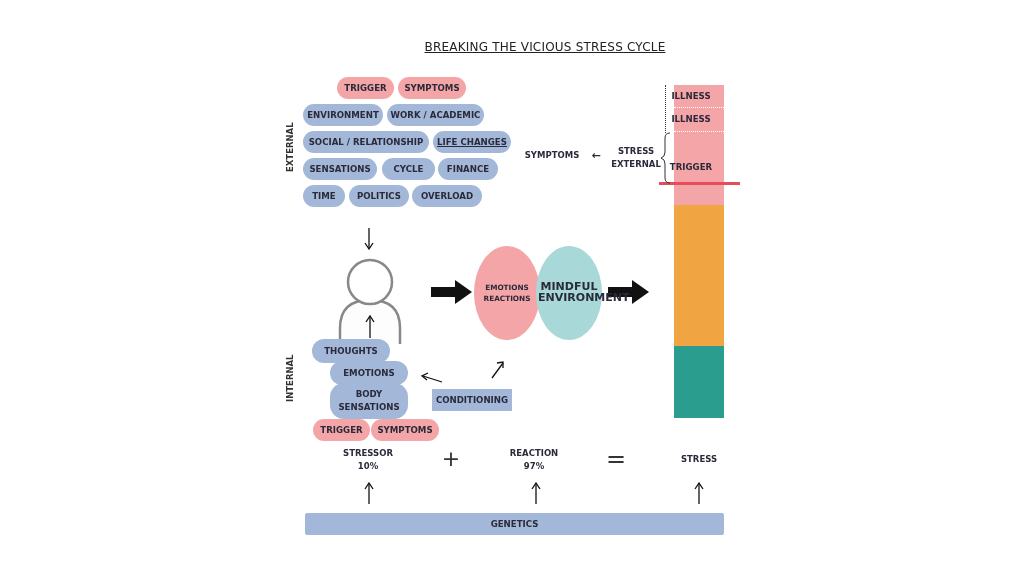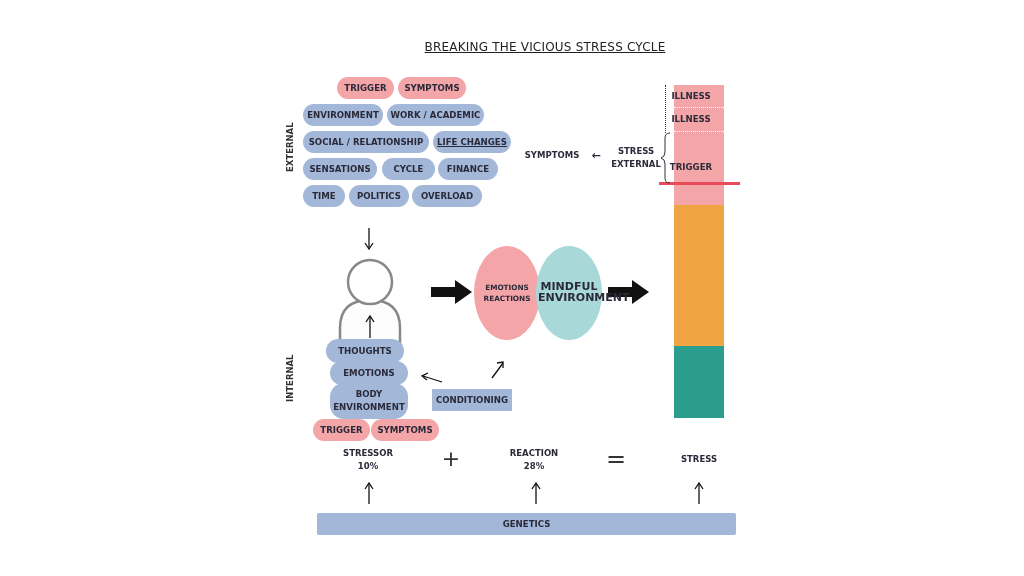--- a/index.html
+++ b/index.html
@@ -65,23 +65,23 @@
 <svg class="abs" style="left:334px;top:258px;" width="76" height="90">
   <path d="M6 86 L6 70 Q6 42 36 42 Q66 42 66 70 L66 86" fill="#fdfdfd" stroke="#888" stroke-width="2.5"></path>
   <circle cx="36" cy="24" r="22" fill="#fff" stroke="#888" stroke-width="2.5"></circle>
 </svg>
 <svg class="abs" style="left:365px;top:314px;" width="10" height="24">
   <line x1="5" y1="24" x2="5" y2="3" stroke="#111" stroke-width="1.3"></line>
   <path d="M1 8 L5 2 L9 8" fill="none" stroke="#111" stroke-width="1.3"></path>
 </svg>
 
 <div class="vlabel" style="left:270px;top:377px;width:40px;text-align:center;">INTERNAL</div>
-<div class="stackbox" style="left:326px;top:339px;width:78px;height:24px;">THOUGHTS</div>
+<div class="stackbox" style="left:312px;top:339px;width:78px;height:24px;">THOUGHTS</div>
 <div class="stackbox" style="left:330px;top:361px;width:78px;height:24px;">EMOTIONS</div>
-<div class="stackbox" style="left:330px;top:383px;width:78px;height:36px;white-space:normal;padding:0 8px;box-sizing:border-box;">BODY ENVIRONMENT</div>
+<div class="stackbox" style="left:330px;top:383px;width:78px;height:36px;white-space:normal;padding:0 8px;box-sizing:border-box;">BODY SENSATIONS</div>
 <div class="pill pink" style="left:313px;top:419px;width:57px;">TRIGGER</div>
 <div class="pill pink" style="left:371px;top:419px;width:68px;">SYMPTOMS</div>
 
 <div class="abs" style="left:432px;top:389px;width:80px;height:22px;background:#a3b8d8;font-size:8.6px;font-weight:bold;color:#2a2a3a;display:flex;align-items:center;justify-content:center;">CONDITIONING</div>
 
 <svg class="abs" style="left:420px;top:372px;" width="24" height="12">
   <line x1="22" y1="10" x2="3" y2="4" stroke="#111" stroke-width="1.3"></line>
   <path d="M8 1 L2 4 L7 8" fill="none" stroke="#111" stroke-width="1.3"></path>
 </svg>
 <svg class="abs" style="left:490px;top:360px;" width="16" height="20">
@@ -109,31 +109,31 @@
   <div>ENVIRONMENT</div>
 </div>
 
 <div class="txt" style="left:338px;top:447px;width:60px;">
   <div>STRESSOR</div>
   <div>10%</div>
 </div>
 <div class="txt" style="left:440px;top:447px;width:22px;font-size:22px;font-weight:normal;line-height:24px;color:#333;">+</div>
 <div class="txt" style="left:504px;top:447px;width:60px;">
   <div>REACTION</div>
-  <div>28%</div>
+  <div>97%</div>
 </div>
 <div class="txt" style="left:602px;top:447px;width:28px;font-size:24px;font-weight:normal;line-height:24px;color:#333;">=</div>
 <div class="txt" style="left:669px;top:453px;width:60px;">STRESS</div>
 
 <svg class="abs" style="left:364px;top:482px;" width="10" height="22">
   <line x1="5" y1="22" x2="5" y2="2" stroke="#111" stroke-width="1.3"></line>
   <path d="M1 7 L5 1 L9 7" fill="none" stroke="#111" stroke-width="1.3"></path>
 </svg>
 <svg class="abs" style="left:531px;top:482px;" width="10" height="22">
   <line x1="5" y1="22" x2="5" y2="2" stroke="#111" stroke-width="1.3"></line>
   <path d="M1 7 L5 1 L9 7" fill="none" stroke="#111" stroke-width="1.3"></path>
 </svg>
 <svg class="abs" style="left:694px;top:482px;" width="10" height="22">
   <line x1="5" y1="22" x2="5" y2="2" stroke="#111" stroke-width="1.3"></line>
   <path d="M1 7 L5 1 L9 7" fill="none" stroke="#111" stroke-width="1.3"></path>
 </svg>
 
-<div class="abs" style="left:305px;top:513px;width:419px;height:22px;background:#a3b8d8;border-radius:2px;font-size:8.6px;font-weight:bold;color:#2a2a3a;display:flex;align-items:center;justify-content:center;margin-left:12px;">GENETICS</div>
+<div class="abs" style="left:305px;top:513px;width:419px;height:22px;background:#a3b8d8;border-radius:2px;font-size:8.6px;font-weight:bold;color:#2a2a3a;display:flex;align-items:center;justify-content:center;">GENETICS</div>
 
 </body></html>

